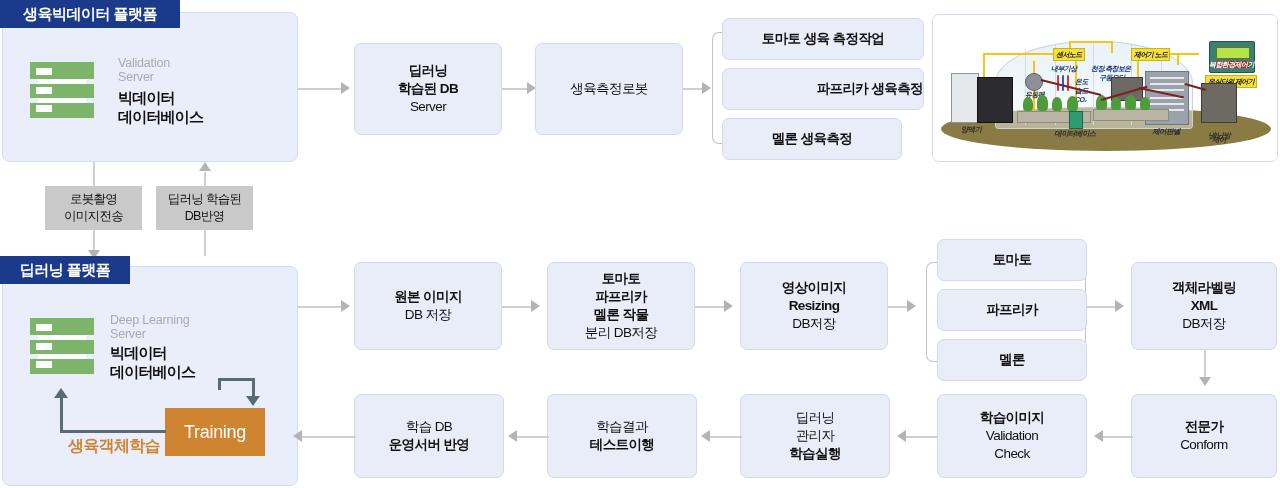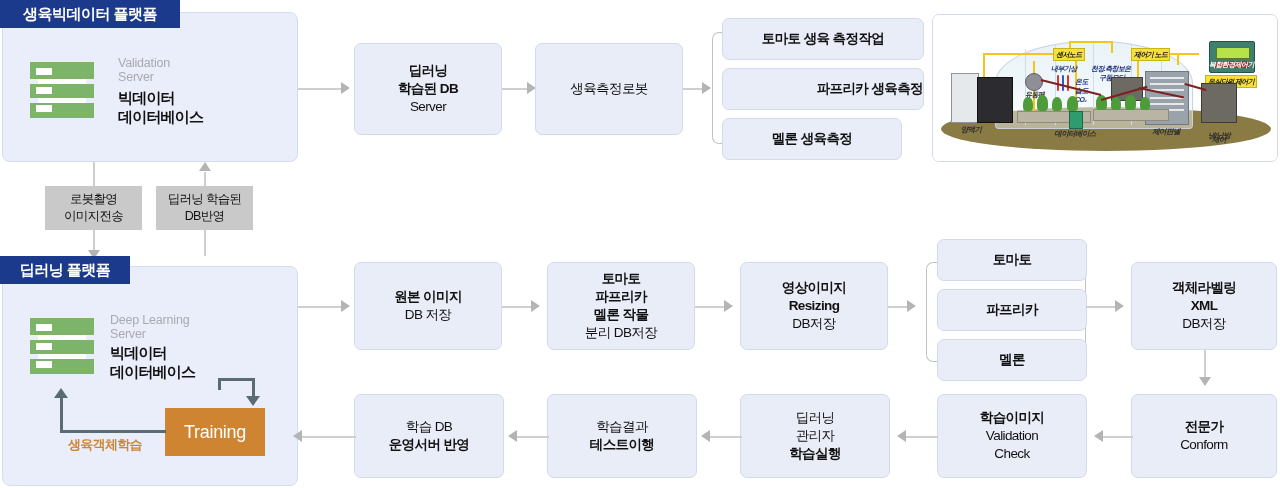--- a/index.html
+++ b/index.html
@@ -46,21 +46,21 @@
   .arw-l{border-top:6px solid transparent;border-bottom:6px solid transparent;border-right:9px solid #b4b4b4;}
   .arw-d{border-left:6px solid transparent;border-right:6px solid transparent;border-top:9px solid #b4b4b4;}
   .arw-u{border-left:6px solid transparent;border-right:6px solid transparent;border-bottom:9px solid #b4b4b4;}
   .arw-d-dark{border-left:7px solid transparent;border-right:7px solid transparent;border-top:10px solid #5a6b73;}
   .arw-u-dark{border-left:7px solid transparent;border-right:7px solid transparent;border-bottom:10px solid #5a6b73;}
 
   .brace{border:1.5px solid #c2c2c2;}
   .brace-l{border-right:none;border-radius:7px 0 0 7px;}
   .brace-r{border-left:none;border-radius:0 7px 7px 0;}
 
-  .loop-label{color:#cf8432;font-size:13px;font-weight:bold;letter-spacing:-0.7px;}
+  .loop-label{color:#cf8432;font-size:16px;font-weight:bold;letter-spacing:-0.7px;}
 
   
   .gh-frame{background:#ffffff;border:1px solid #d3daed;border-radius:7px;overflow:hidden;}
   .gh-inner{position:absolute;inset:0;background:#ffffff;}
   .gh-ground{position:absolute;background:#8a7b45;border-radius:50%;}
   .gh-house{position:absolute;border:1.5px solid #c8d4dc;
             background:linear-gradient(180deg,rgba(225,238,245,.75),rgba(240,248,252,.45));
             border-radius:48% 48% 4px 4px;}
   .gh-rib{position:absolute;background:#cfdde6;width:1px;}
   .gh-tag{position:absolute;background:#f5e03c;border:1px solid #c9b512;color:#111;

